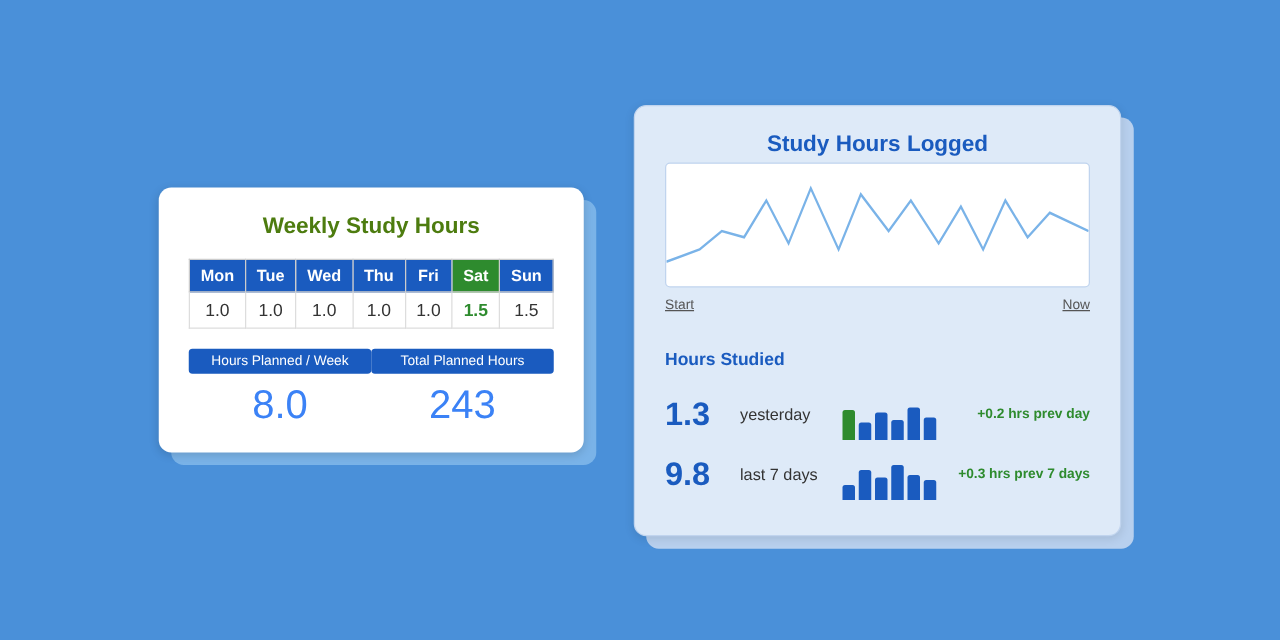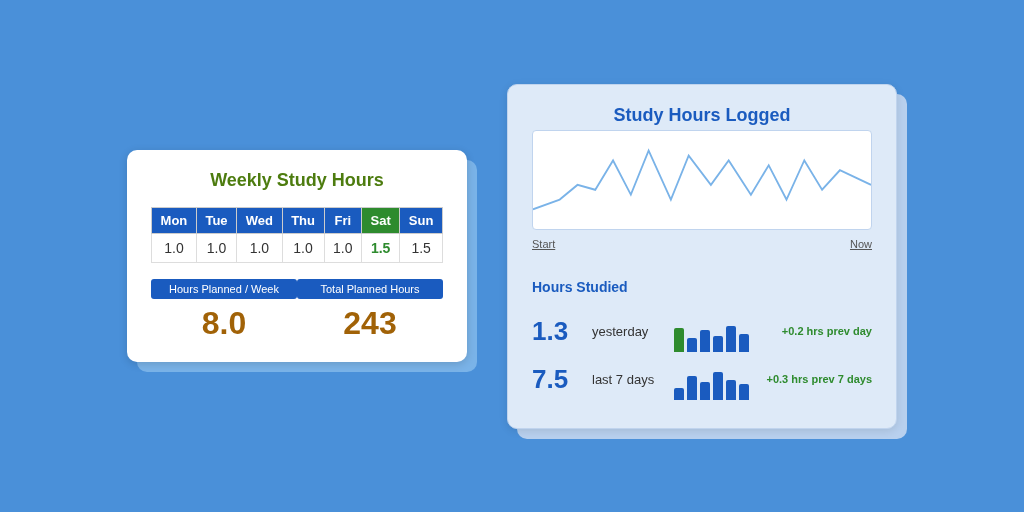--- a/index.html
+++ b/index.html
@@ -106,22 +106,22 @@
       font-size: 11px;
       padding: 4px 8px;
       border-radius: 3px;
       text-align: center;
       margin-bottom: 6px;
     }
 
     .stat-value {
       text-align: center;
       font-size: 32px;
-      font-weight: bold;
-      color: #a16207;
+      font-weight: normal;
+      color: #3b82f6;
     }
 
     
     .right-card-wrapper {
       position: relative;
     }
 
     .right-card-shadow {
       position: absolute;
       top: 10px;
@@ -304,21 +304,21 @@
               <div class="bar-mini bar-blue" style="height: 35%;"></div>
               <div class="bar-mini bar-blue" style="height: 55%;"></div>
               <div class="bar-mini bar-blue" style="height: 40%;"></div>
               <div class="bar-mini bar-blue" style="height: 65%;"></div>
               <div class="bar-mini bar-blue" style="height: 45%;"></div>
             </div>
             <div class="change-label">+0.2 hrs
 prev day</div>
           </div>
           <div class="hours-row">
-            <div class="hours-number">7.5</div>
+            <div class="hours-number">9.8</div>
             <div class="hours-period">last 7 days</div>
             <div class="bar-chart-mini">
               <div class="bar-mini bar-blue" style="height: 30%;"></div>
               <div class="bar-mini bar-blue" style="height: 60%;"></div>
               <div class="bar-mini bar-blue" style="height: 45%;"></div>
               <div class="bar-mini bar-blue" style="height: 70%;"></div>
               <div class="bar-mini bar-blue" style="height: 50%;"></div>
               <div class="bar-mini bar-blue" style="height: 40%;"></div>
             </div>
             <div class="change-label">+0.3 hrs

